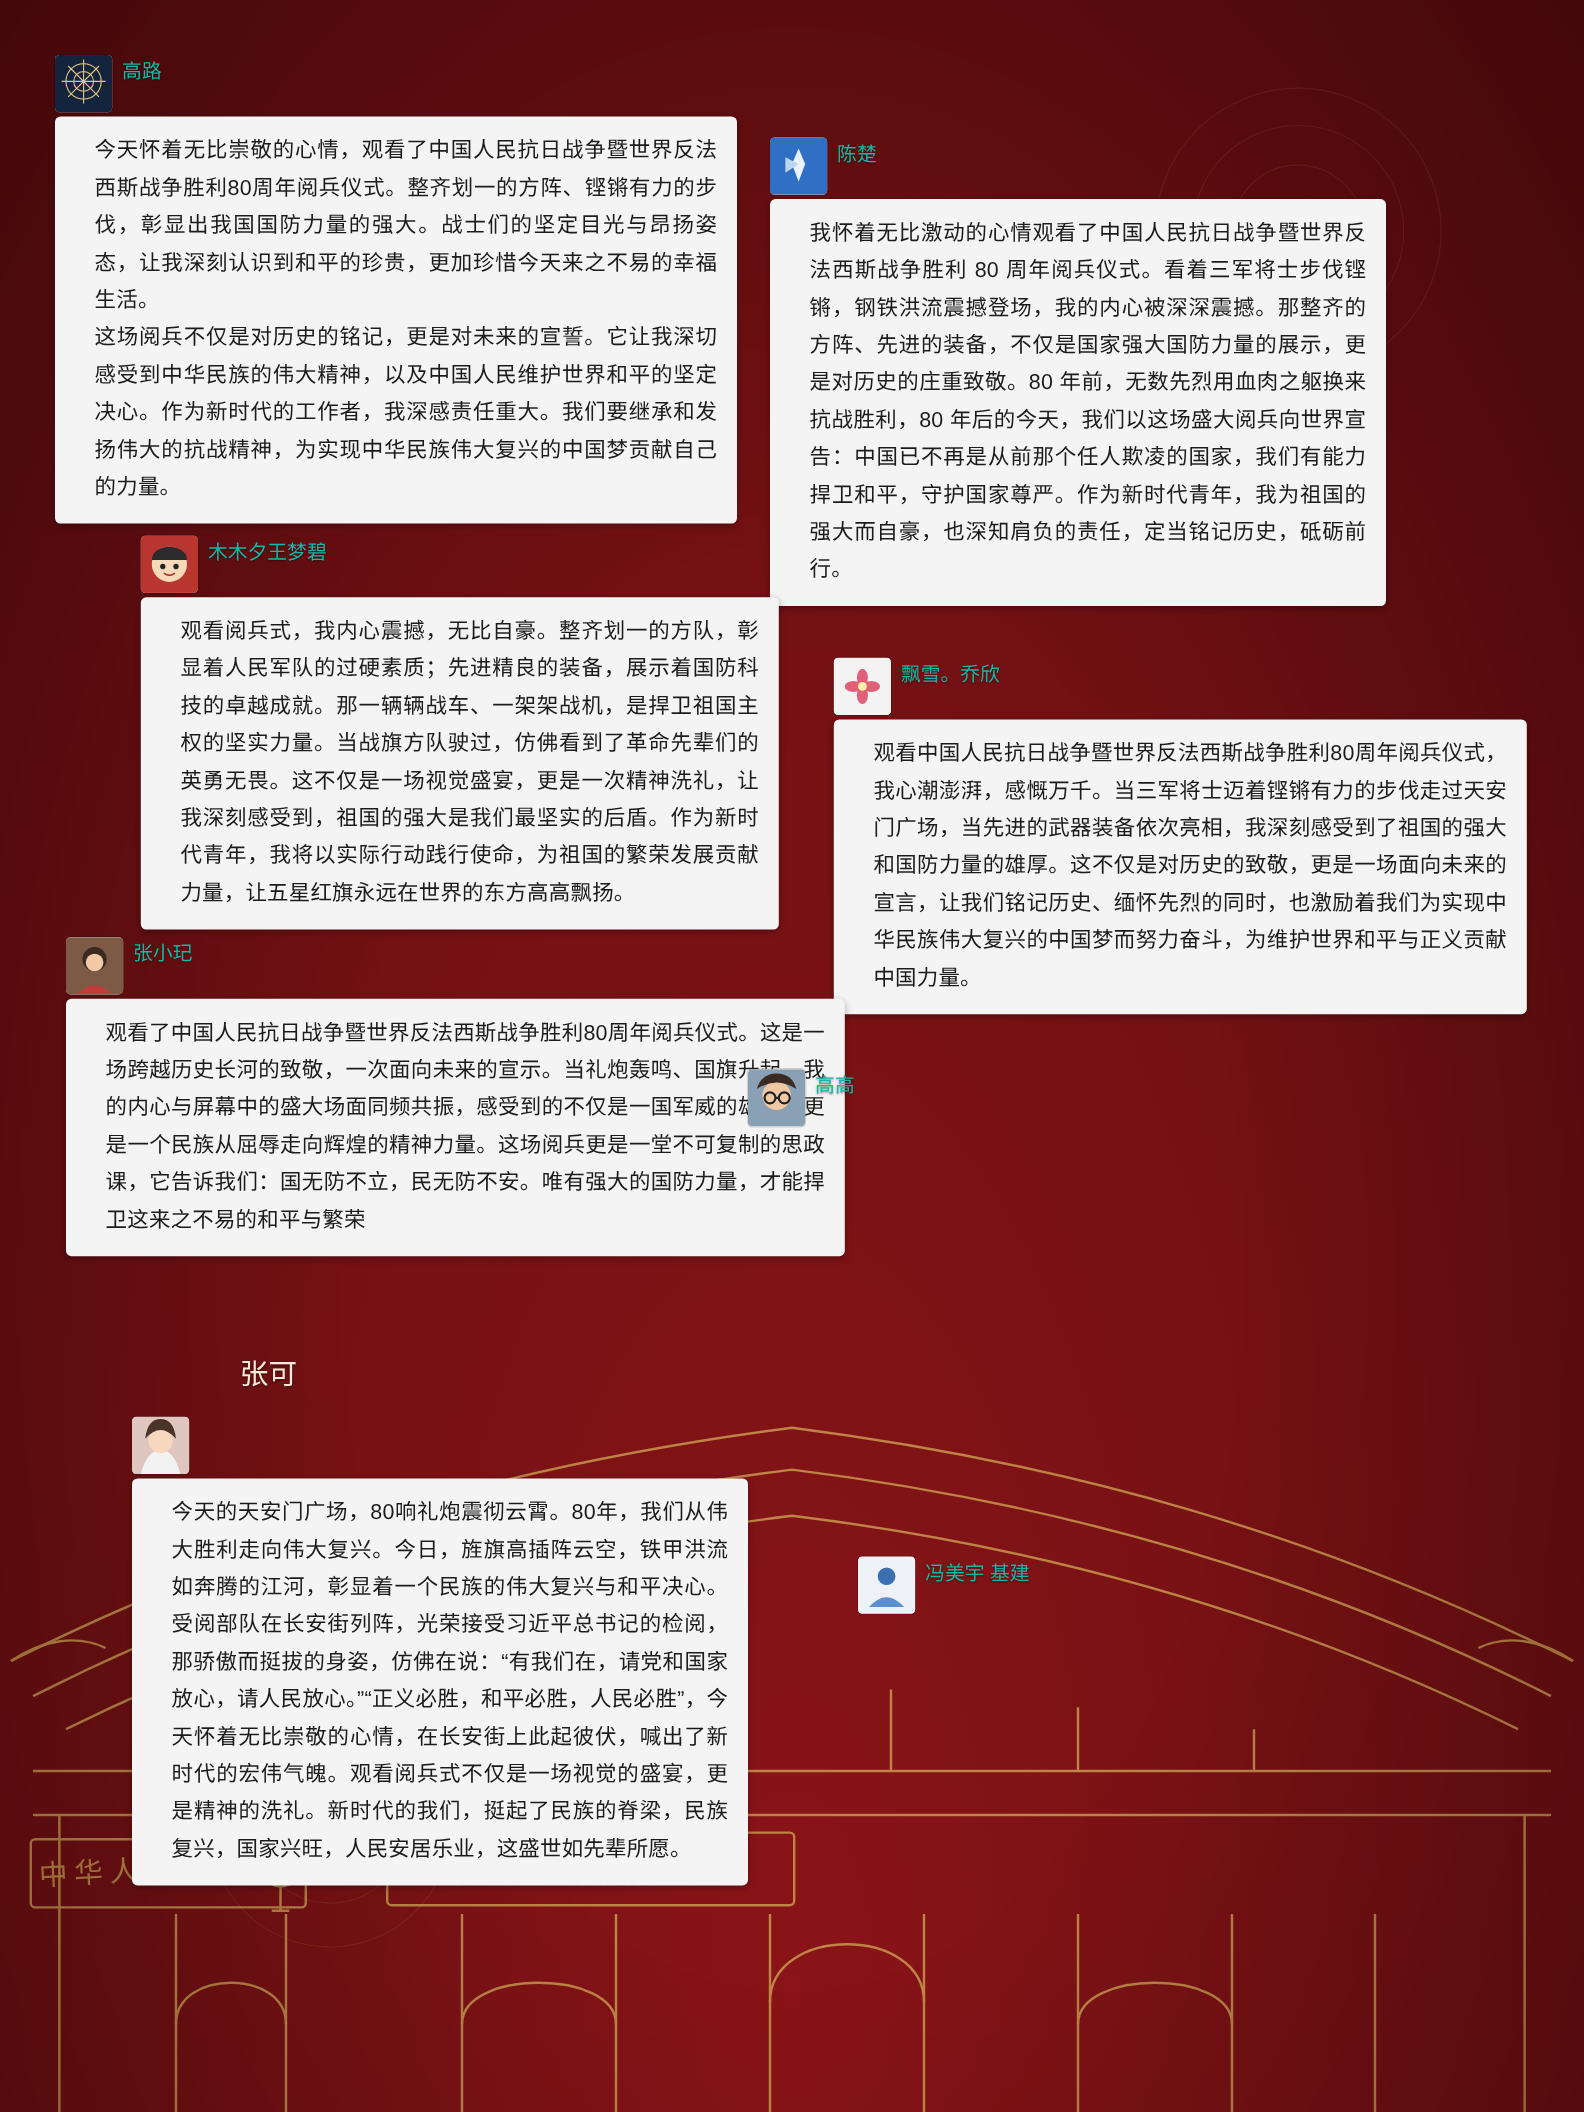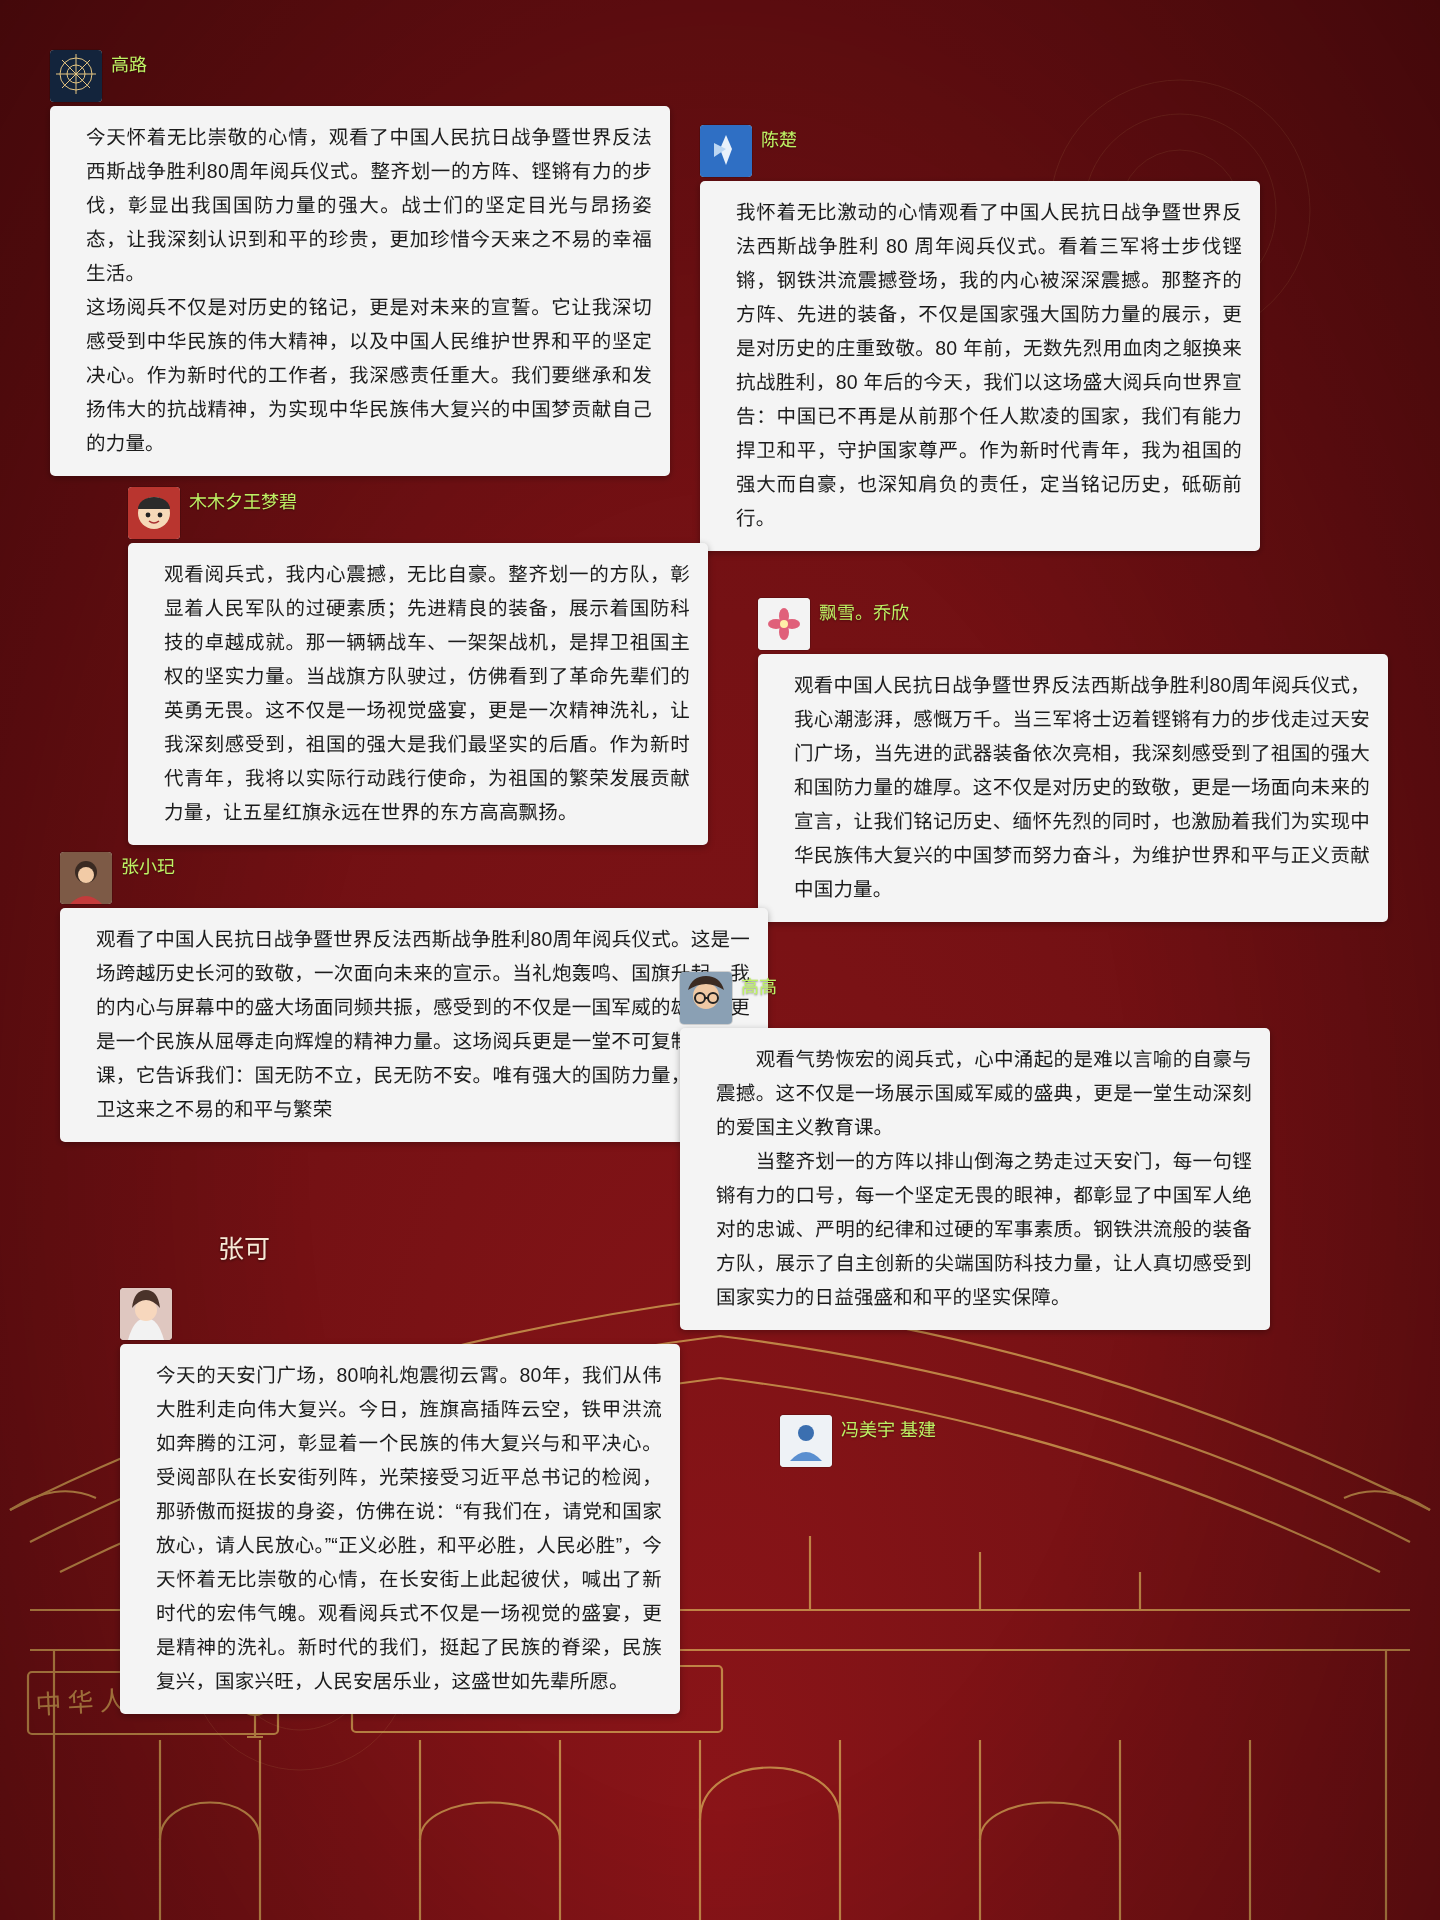--- a/index.html
+++ b/index.html
@@ -63,21 +63,21 @@
     height: 52px;
     border-radius: 4px;
     flex: 0 0 auto;
     background: #d8d8d8;
     box-shadow: 0 0 0 1px rgba(0,0,0,.15);
     overflow: hidden;
     position: relative;
   }
   .avatar svg { display:block; width:100%; height:100%; }
   .sender {
-    color: #bef264;
+    color: #14b8a6;
     font-size: 18px;
     line-height: 22px;
     padding-top: 4px;
     text-shadow: 0 1px 2px rgba(0,0,0,.45);
     white-space: nowrap;
   }
   .bubble {
     background: #f4f4f4;
     border-radius: 5px;
     padding: 14px 18px 16px 36px;
@@ -264,22 +264,20 @@
         <path d="M8 18 q18 -12 36 0 q-4 -14 -18 -14 q-14 0 -18 14 z" fill="#3b2b22"></path>
         <g stroke="#222" stroke-width="2" fill="none">
             <circle cx="20" cy="26" r="5"></circle>
             <circle cx="33" cy="26" r="5"></circle>
             <path d="M25 26 h3"></path>
           </g>
         </svg>
     </div>
     <div class="sender">高高</div>
   </div>
-  <div class="bubble">　　观看气势恢宏的阅兵式，心中涌起的是难以言喻的自豪与震撼。这不仅是一场展示国威军威的盛典，更是一堂生动深刻的爱国主义教育课。
-　　当整齐划一的方阵以排山倒海之势走过天安门，每一句铿锵有力的口号，每一个坚定无畏的眼神，都彰显了中国军人绝对的忠诚、严明的纪律和过硬的军事素质。钢铁洪流般的装备方队，展示了自主创新的尖端国防科技力量，让人真切感受到国家实力的日益强盛和和平的坚实保障。</div>
 </div>
 
 <div class="name-only" id="msg-zhangke-name">张可</div>
 <div class="msg" id="msg-zhangke">
   <div class="msg-head">
     <div class="avatar">
       <svg viewBox="0 0 52 52">
           <rect width="52" height="52" fill="#dfc7c0"></rect>
         <path d="M8 52 q6 -22 18 -22 q12 0 18 22 z" fill="#f2f2f2"></path>
         <circle cx="26" cy="22" r="11" fill="#f7d7bd"></circle>

